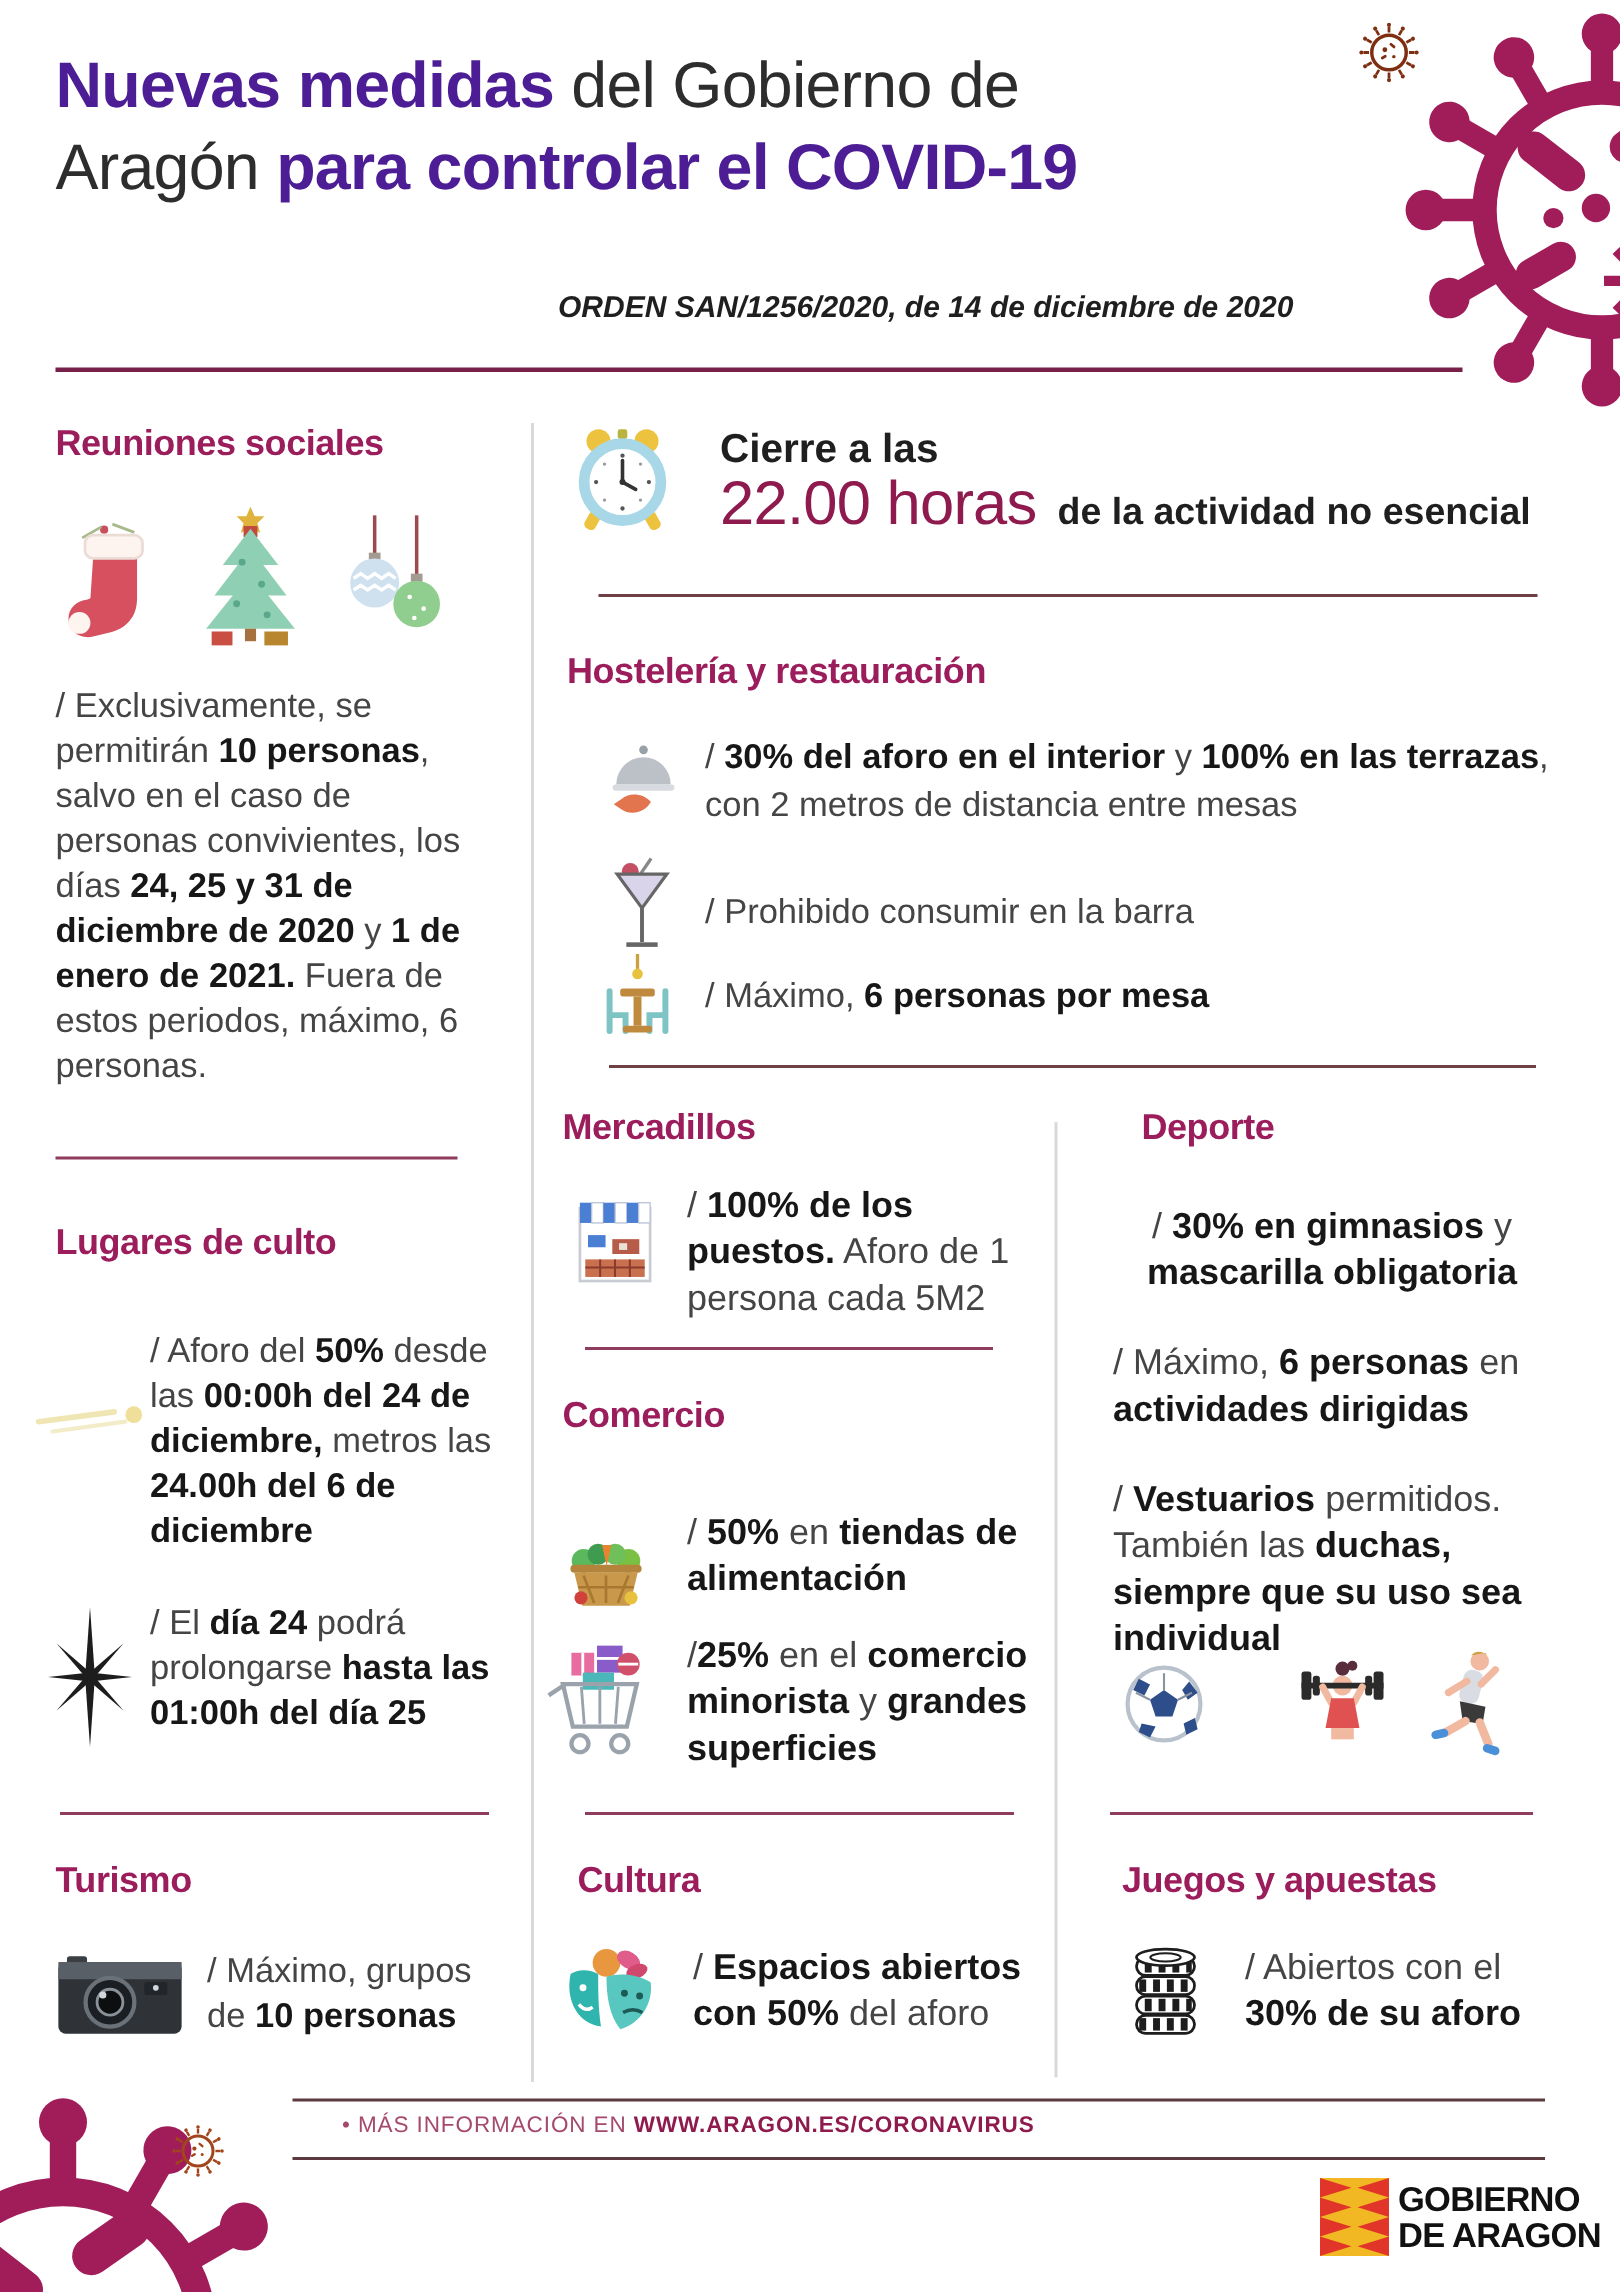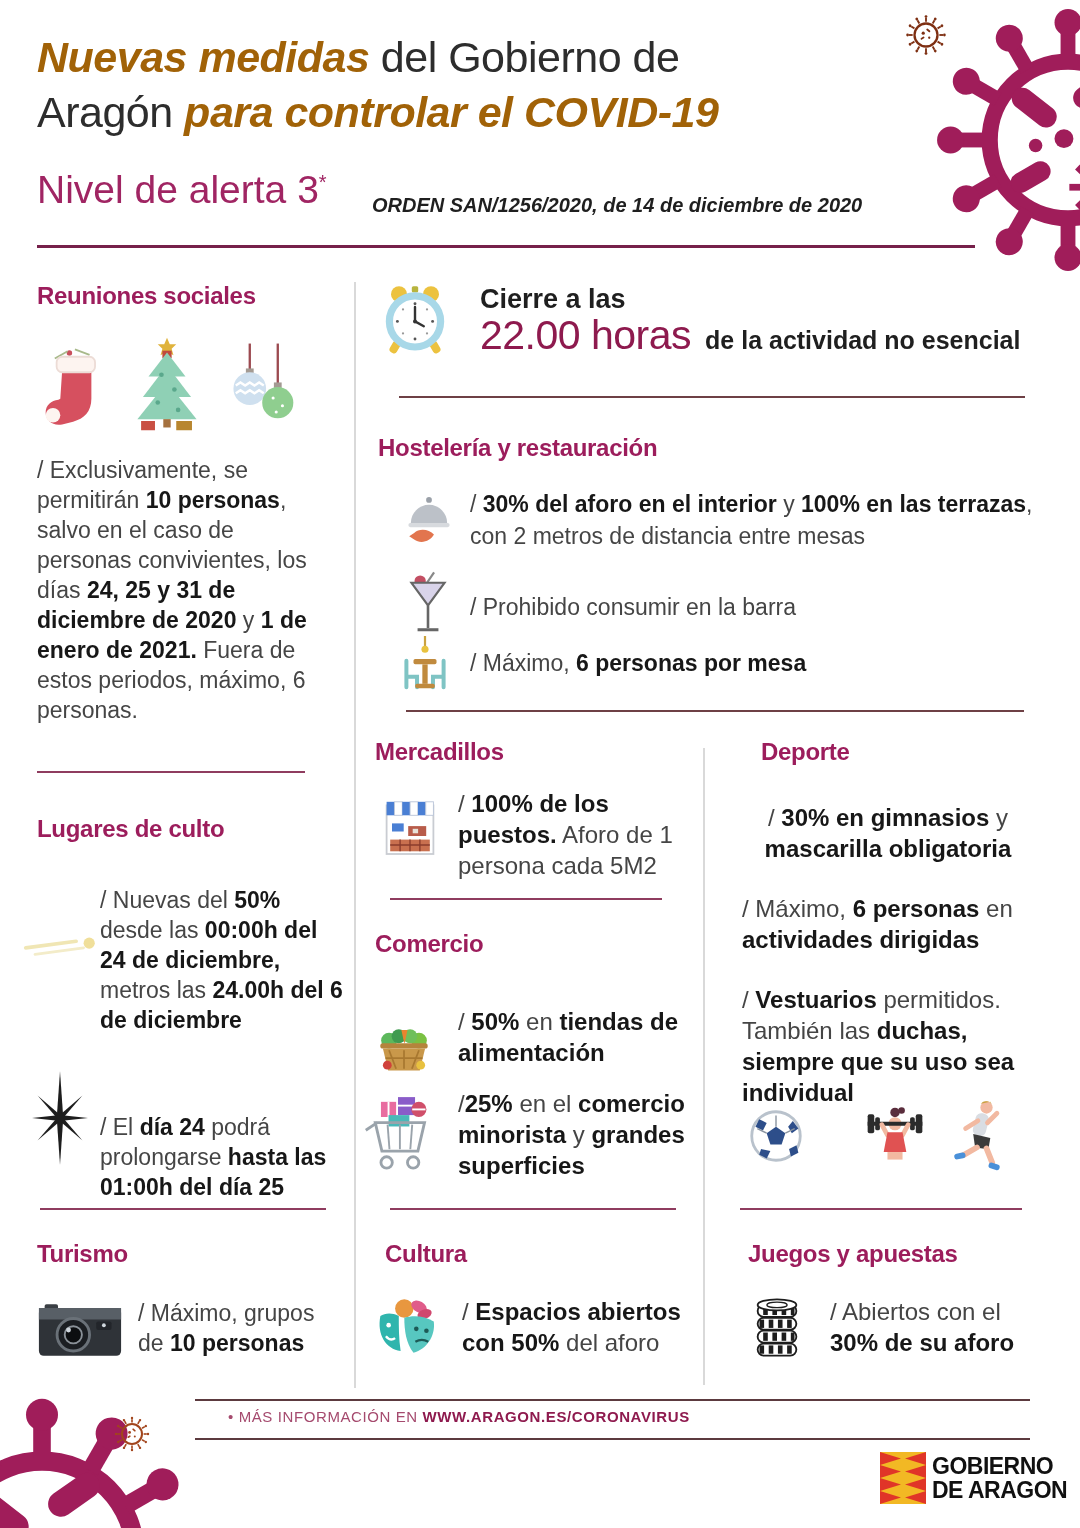--- a/index.html
+++ b/index.html
@@ -5,21 +5,21 @@
   html,body{margin:0;padding:0;background:#e9e9e9;}
   .page{position:relative;width:1080px;height:1528px;margin:0 auto;background:#ffffff;
         overflow:hidden;font-family:"Liberation Sans",sans-serif;}
   .abs{position:absolute;}
   
   .seg-b{font-weight:700;color:#171717;}
   .seg-a{color:#8e1a4e;}
   
   .title{font-size:43px;line-height:55px;font-weight:400;color:#2d2d2d;letter-spacing:-0.5px;}
   .title .seg-b{color:#2d2d2d;}
-  .title .seg-a{color:#a16207;font-style:italic;}
+  .title .seg-a{color:#4c1d95;}
   .alert{font-size:39px;font-weight:400;color:#a02563;}
   .alert sup{font-size:20px;}
   .order{font-size:20px;font-style:italic;font-weight:700;color:#1f1f1f;}
   
   .h{font-size:24px;font-weight:700;color:#9c1d5c;letter-spacing:-0.3px;}
   
   .txt{font-size:23px;line-height:30px;color:#454545;}
   .txt2{font-size:24px;line-height:31px;color:#454545;}
   
   .cl-intro{font-size:27px;font-weight:700;color:#1f1f1f;}
@@ -101,23 +101,20 @@
         <rect x="38" y="55" width="9" height="4" rx="2" transform="rotate(-30 42 57)"></rect>
       </g>
     </defs>
   </svg>
 
   <div class="abs title" style="left:37px;top:30px;width:880px;">
     <div><span class="seg-b seg-a">Nuevas medidas</span><span class=""> del Gobierno de</span></div>
     <div><span class="">Aragón </span><span class="seg-b seg-a">para controlar el COVID-19</span></div>
   </div>
 
-  <div class="abs alert" style="left:37px;top:168px;">
-    <span>Nivel de alerta 3</span><sup>*</sup>
-  </div>
   <div class="abs order" style="left:372px;top:194px;">ORDEN SAN/1256/2020, de 14 de diciembre de 2020</div>
 
   <div class="abs" style="left:903px;top:12px;color:#7e2f12;">
     <svg width="46" height="46" viewBox="0 0 100 100">
         <use href="#virus-outline-shape"></use>
       </svg>
   </div>
   <div class="abs" style="left:933px;top:5px;color:#a01d5a;">
     <svg width="270" height="270" viewBox="0 0 200 200">
         <use href="#virus-shape"></use>
@@ -179,35 +176,35 @@
 
   <div class="abs h" style="left:37px;top:815px;">Lugares de culto</div>
 
   <div class="abs" style="left:22px;top:928px;">
     <svg width="84" height="34" viewBox="0 0 90 34">
       <line x1="4" y1="20" x2="58" y2="13" stroke="#f0e6b4" stroke-width="4" stroke-linecap="round"></line>
       <line x1="14" y1="27" x2="66" y2="20" stroke="#f3ecc9" stroke-width="3" stroke-linecap="round"></line>
       <circle cx="72" cy="15" r="6" fill="#f0df9a"></circle>
     </svg>
   </div>
-  <div class="abs txt" style="left:100px;top:885px;width:245px;"><span class="">/ Nuevas del </span><span class="seg-b">50%</span><span class="">  desde las </span><span class="seg-b">00:00h del 24 de diciembre,</span><span class=""> metros las </span><span class="seg-b">24.00h del 6 de diciembre</span></div>
+  <div class="abs txt" style="left:100px;top:885px;width:245px;"><span class="">/ Aforo del </span><span class="seg-b">50%</span><span class="">  desde las </span><span class="seg-b">00:00h del 24 de diciembre,</span><span class=""> metros las </span><span class="seg-b">24.00h del 6 de diciembre</span></div>
 
   <div class="abs" style="left:32px;top:1068px;">
     <svg width="56" height="100" viewBox="0 0 60 100" fill="#1d1d1d">
       <polygon points="30,0 33.5,50 30,100 26.5,50"></polygon>
       <polygon points="0,50 30,46.8 60,50 30,53.2"></polygon>
       <g transform="rotate(45 30 50)">
           <polygon points="30,16 32.5,50 30,84 27.5,50"></polygon>
         </g>
       <g transform="rotate(-45 30 50)">
           <polygon points="30,16 32.5,50 30,84 27.5,50"></polygon>
         </g>
     </svg>
   </div>
-  <div class="abs txt" style="left:100px;top:1112px;width:245px;"><span class="">/ El </span><span class="seg-b">día 24</span><span class=""> podrá prolongarse </span><span class="seg-b">hasta las 01:00h del día 25</span></div>
+  <div class="abs txt" style="left:100px;top:1066px;width:245px;"><span class="">/ El </span><span class="seg-b">día 24</span><span class=""> podrá prolongarse </span><span class="seg-b">hasta las 01:00h del día 25</span></div>
 
   <div class="abs hr" style="left:40px;top:1208px;width:286px;"></div>
 
   <div class="abs h" style="left:37px;top:1240px;">Turismo</div>
   <div class="abs" style="left:37px;top:1300px;">
     <svg width="86" height="60" viewBox="0 0 90 62">
       <rect x="8" y="4" width="14" height="6" rx="2" fill="#3a3f44"></rect>
       <rect x="2" y="8" width="86" height="50" rx="5" fill="#2f3338"></rect>
       <rect x="2" y="8" width="86" height="12" fill="#585f66"></rect>
       <rect x="62" y="22" width="16" height="9" rx="2" fill="#22252a"></rect>

